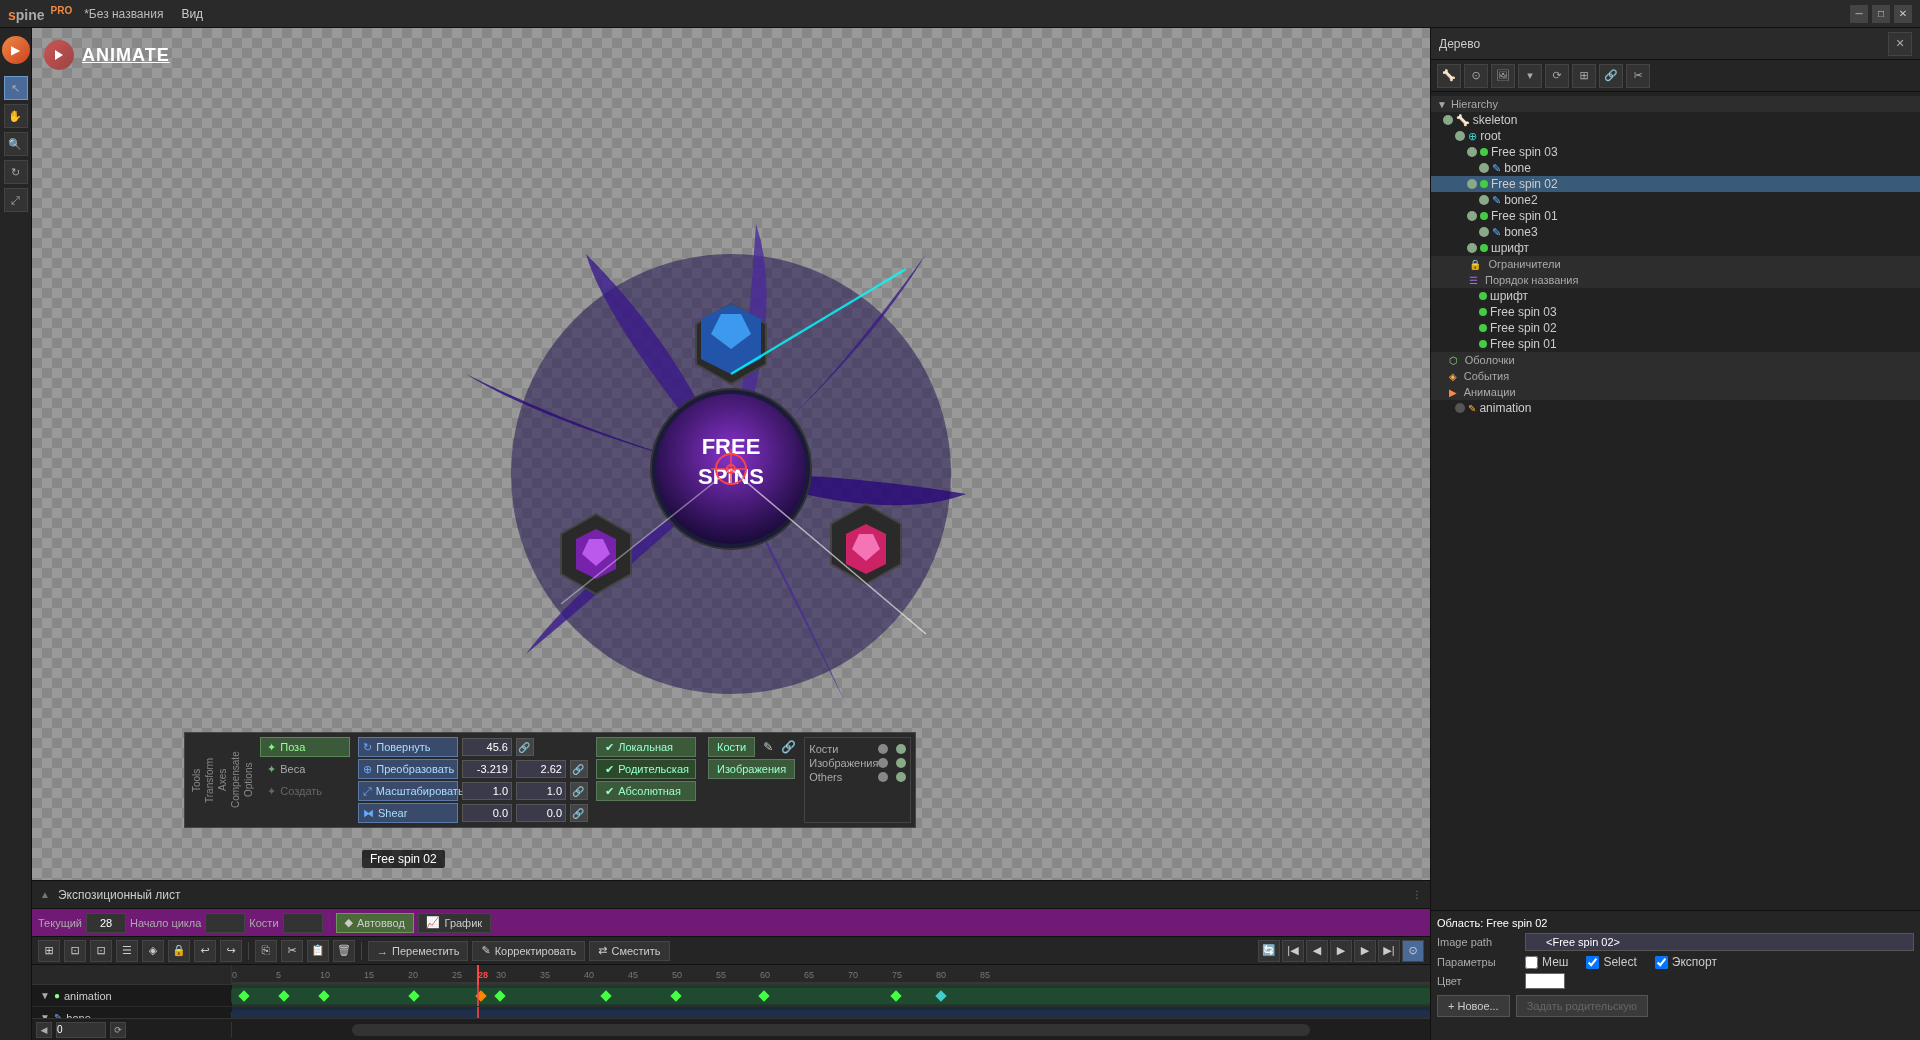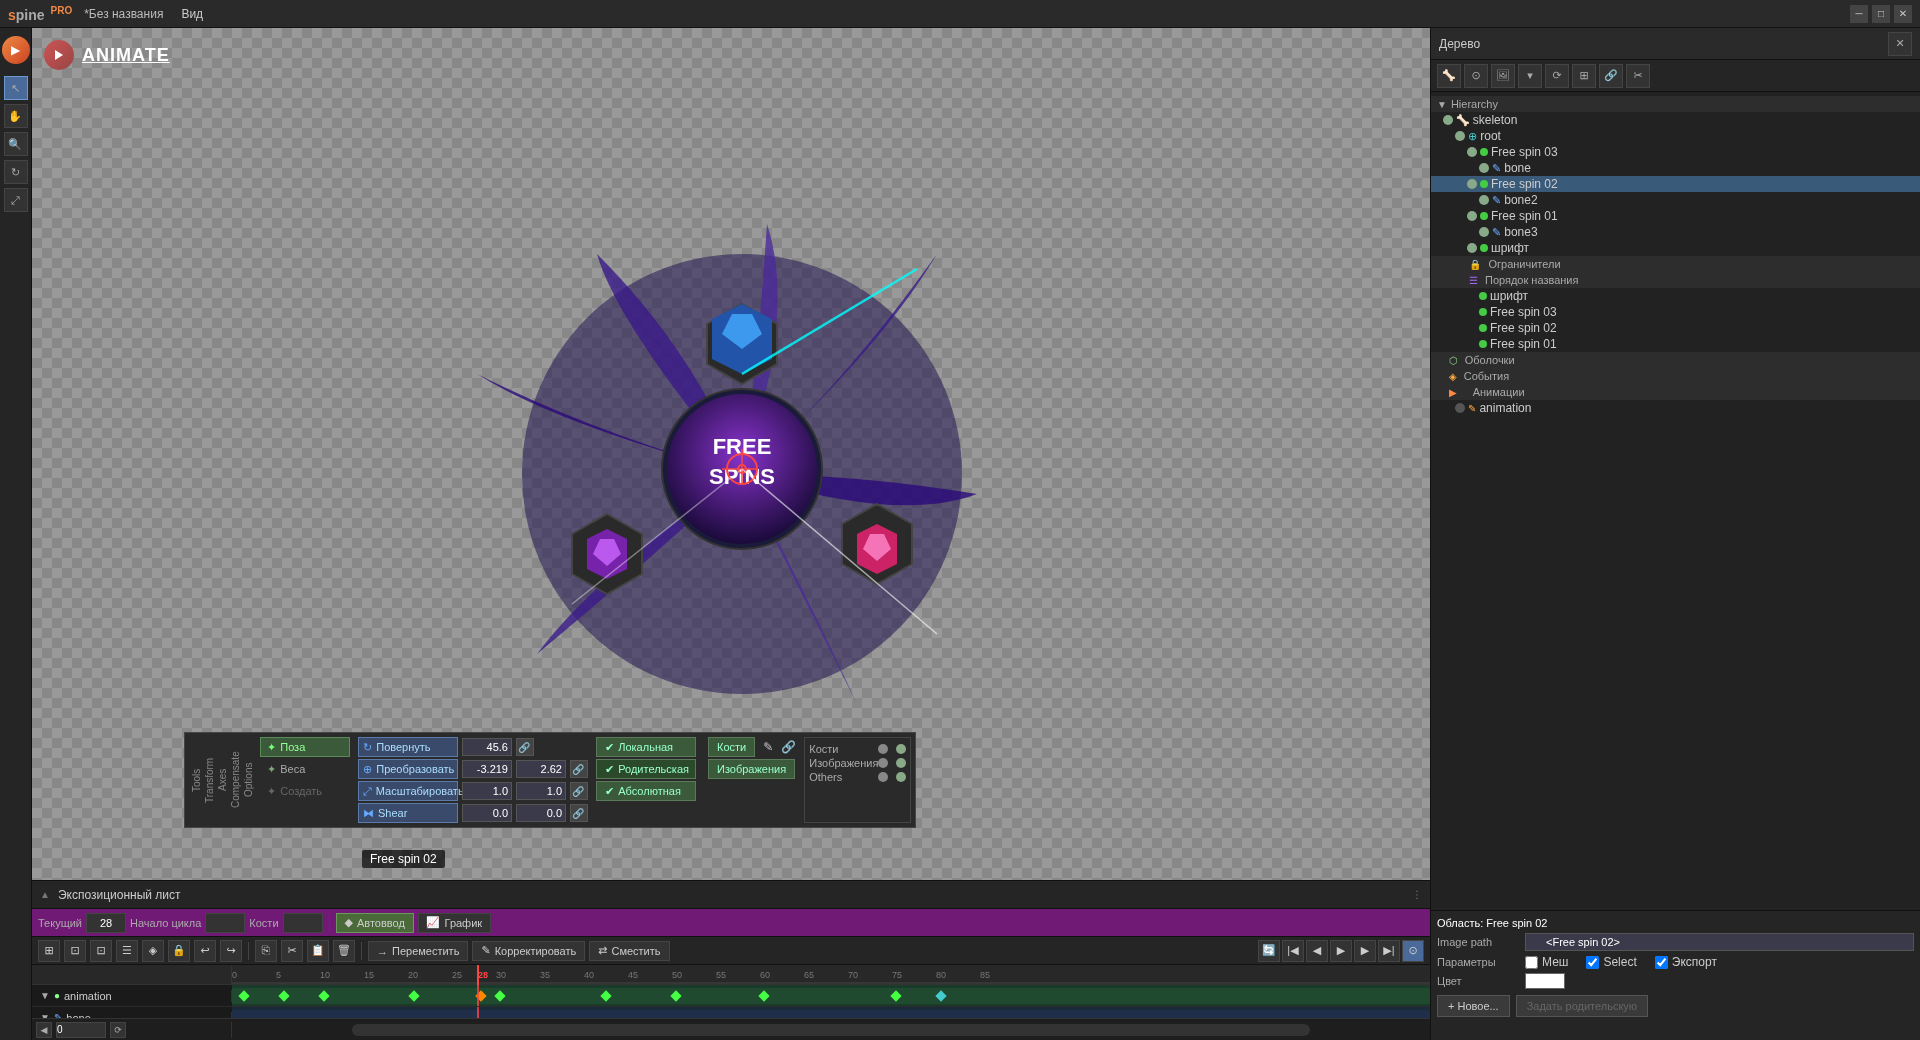--- a/index.html
+++ b/index.html
@@ -85,21 +85,21 @@
     .track-bg { flex: 1; height: 100%; position: relative; overflow: hidden; }
     #timeline-ruler { height: 20px; background: #282828; border-bottom: 1px solid #333; display: flex; }
     #ruler-spacer { width: 200px; border-right: 1px solid #333; flex-shrink: 0; }
     #ruler-ticks { flex: 1; position: relative; }
 
     .checkbox-inline { display: flex; align-items: center; gap: 4px; }
     .vis-dot { width: 10px; height: 10px; border-radius: 50%; background: #555; margin-right: 3px; cursor: pointer; }
     .vis-dot.vis { background: #8a8; }
 
     
-    #artwork { position: absolute; top: 0; left: 11px; width: 100%; height: 100%; display: flex; align-items: center; justify-content: center; }
+    #artwork { position: absolute; top: 0; left: 0; width: 100%; height: 100%; display: flex; align-items: center; justify-content: center; }
 
     .section-header { background: #2d2d2d; padding: 2px 6px; color: #aaa; font-size: 11px; display: flex; align-items: center; gap: 4px; cursor: pointer; }
   </style>
 </head>
 <body>
 
 <div id="topbar">
   <div class="logo">
     <span>s</span><span style="color:#aaa">p</span><span style="color:#aaa">i</span><span style="color:#aaa">n</span><span style="color:#aaa">e</span>
     <span style="color:#e84; font-size:10px; vertical-align:super; margin-left:2px">PRO</span>
@@ -610,21 +610,21 @@
 
       <div class="section-header">
         <span style="width:8px;"></span>
         <span style="color:#fa4;font-size:10px;">◈</span>
         <span style="margin-left:3px;">События</span>
       </div>
 
       <div class="section-header">
         <span style="width:8px;"></span>
         <span style="color:#f84;font-size:10px;">▶</span>
-        <span style="margin-left:12px;">Анимации</span>
+        <span style="margin-left:3px;">Анимации</span>
       </div>
 
       <div class="tree-item">
         <span class="tree-indent" style="width:20px;"></span>
         <span class="vis-dot"></span>
         <span style="color:#fa4;font-size:10px;margin-right:3px;">✎</span>
         <span>animation</span>
       </div>
 
     </div>

